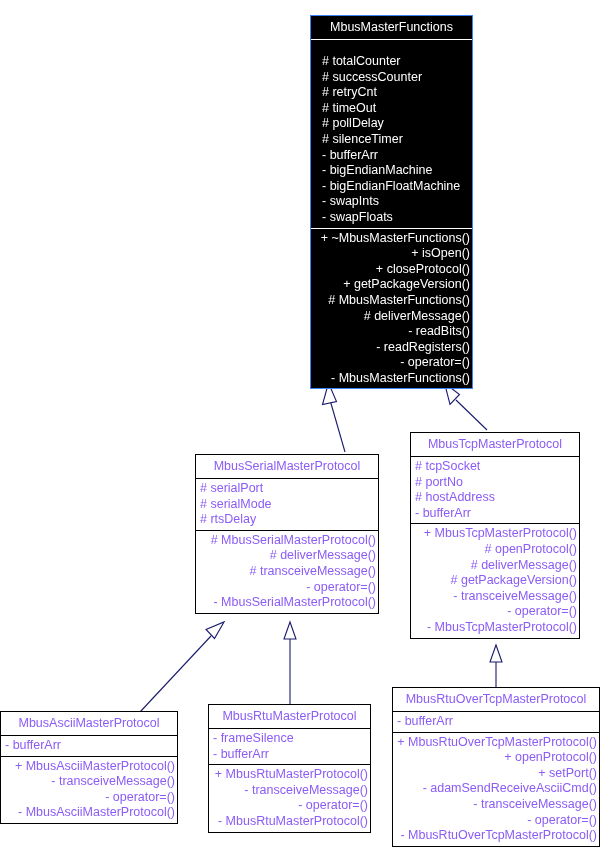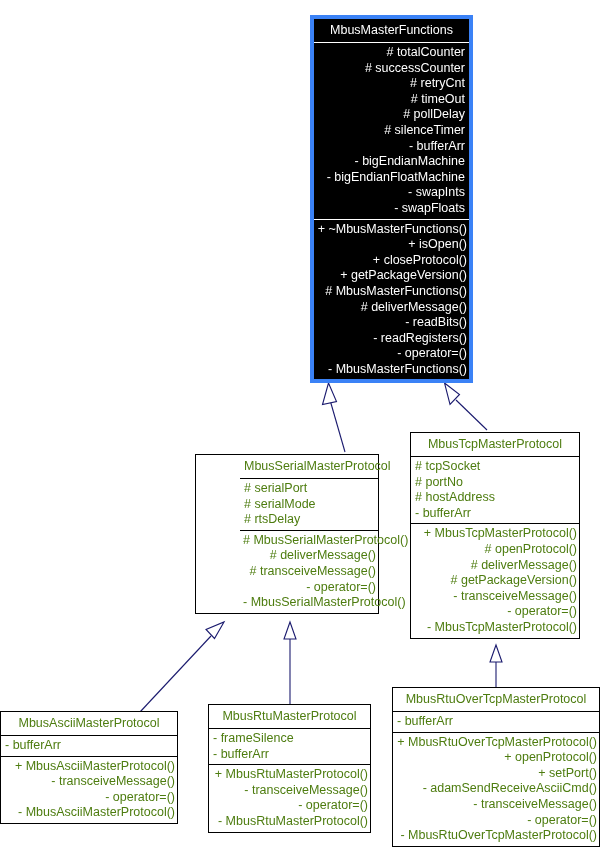--- a/index.html
+++ b/index.html
@@ -13,49 +13,50 @@
     height: 865px;
     background: #ffffff;
     font-family: "Liberation Sans", "DejaVu Sans", sans-serif;
     overflow: hidden;
   }
   .uml-class {
     position: absolute;
     box-sizing: border-box;
     border: 1px solid #000000;
     background: #ffffff;
-    color: #4d7c0f;
+    color: #8b5cf6;
     z-index: 5;
   }
   .uml-class.inverted {
     background: #000000;
     color: #ffffff;
-    border: 4px solid #3b82f6;
+    border: 1px solid #3b82f6;
   }
   .uml-title {
     text-align: center;
     font-size: 12.5px;
     line-height: 20px;
     padding: 1px 4px 2px 4px;
     white-space: nowrap;
   }
   .uml-sep {
     height: 0;
     border-top: 1px solid #000000;
   }
   .uml-class.inverted .uml-sep {
     border-top: 1px solid #ffffff;
   }
   .uml-attrs {
     text-align: left;
     padding: 2px 4px 2px 4px;
   }
   .uml-attrs.leftal {
-    text-align: right;
+    text-align: left;
     padding-left: 11px;
+    margin-top: 12px;
   }
   .uml-ops {
     text-align: right;
     padding: 2px 2px 2px 3px;
   }
   .uml-row {
     font-size: 12.5px;
     line-height: 15.6px;
     white-space: nowrap;
   }
@@ -136,21 +137,21 @@
       <div class="uml-row">+ getPackageVersion()</div>
       <div class="uml-row"># MbusMasterFunctions()</div>
       <div class="uml-row"># deliverMessage()</div>
       <div class="uml-row">- readBits()</div>
       <div class="uml-row">- readRegisters()</div>
       <div class="uml-row">- operator=()</div>
       <div class="uml-row">- MbusMasterFunctions()</div>
     </div>
   </div>
 
-  <div class="uml-class" style="left:195px; top:454px; width:184px;padding-left:44px;">
+  <div class="uml-class" style="left:195px; top:454px; width:184px;">
     <div class="uml-title">MbusSerialMasterProtocol</div>
     <div class="uml-sep"></div>
     <div class="uml-attrs">
       <div class="uml-row"># serialPort</div>
       <div class="uml-row"># serialMode</div>
       <div class="uml-row"># rtsDelay</div>
     </div>
     <div class="uml-sep"></div>
     <div class="uml-ops">
       <div class="uml-row"># MbusSerialMasterProtocol()</div>

